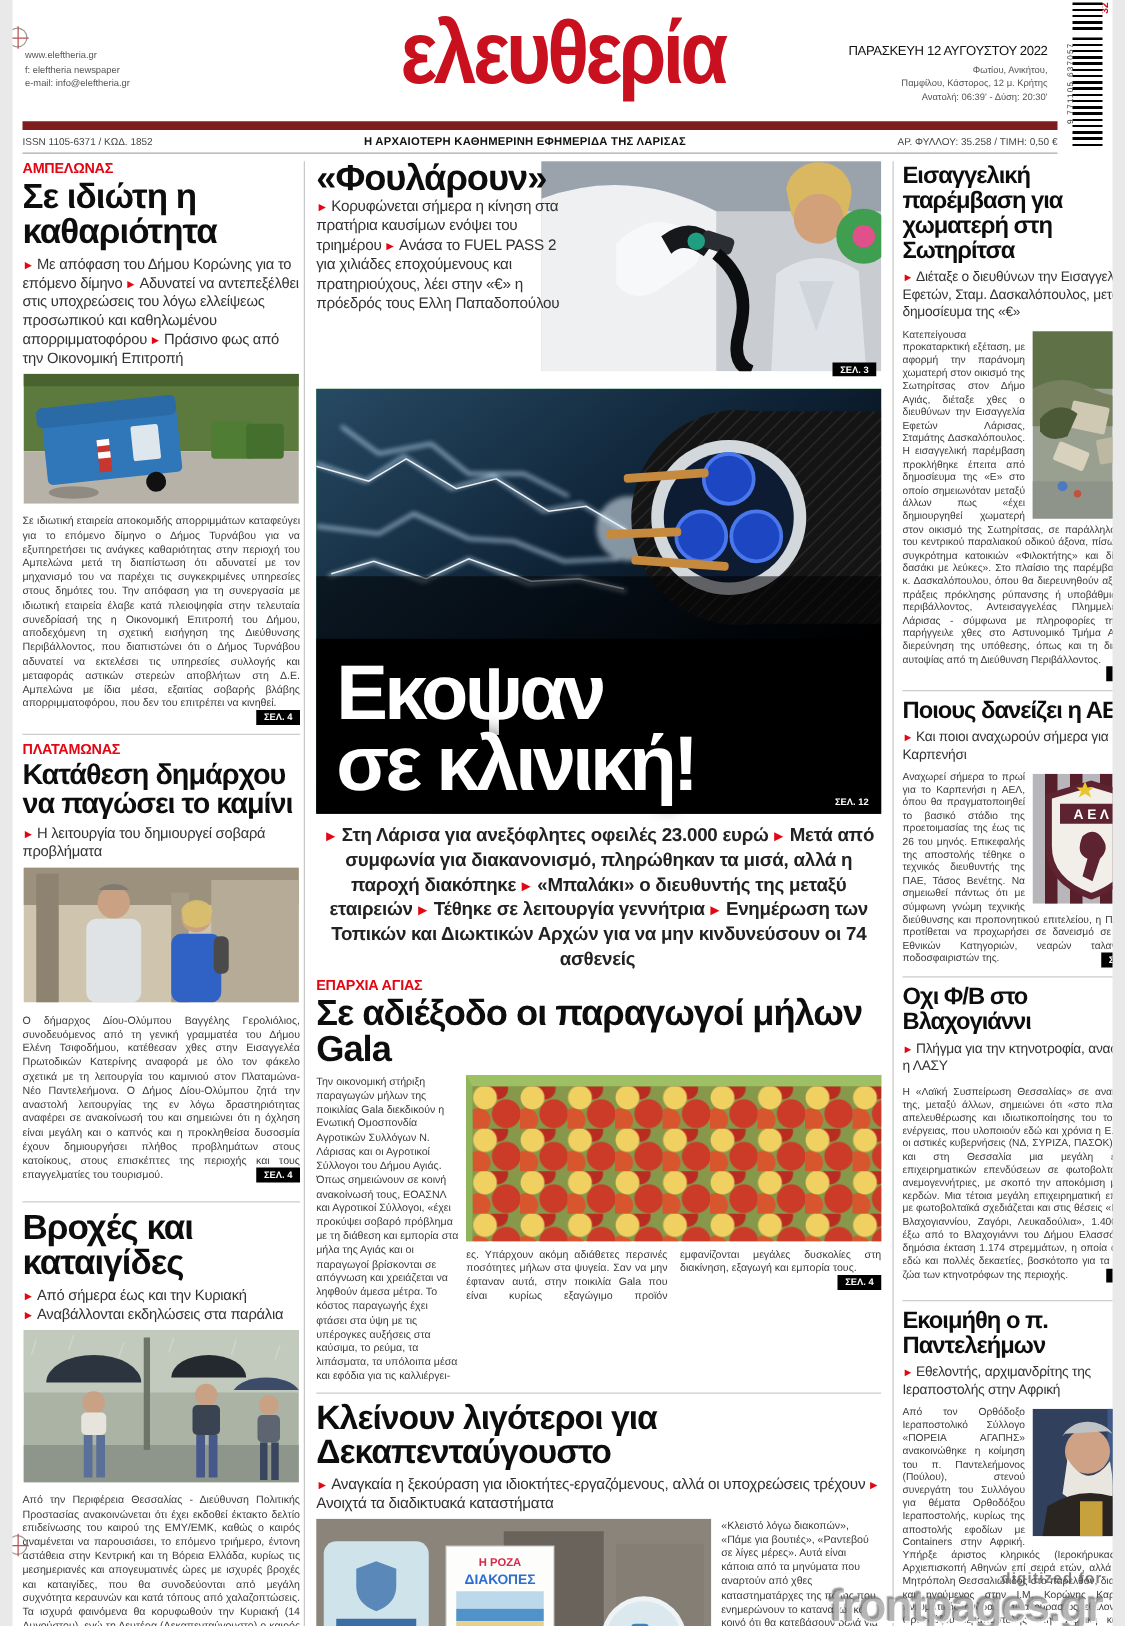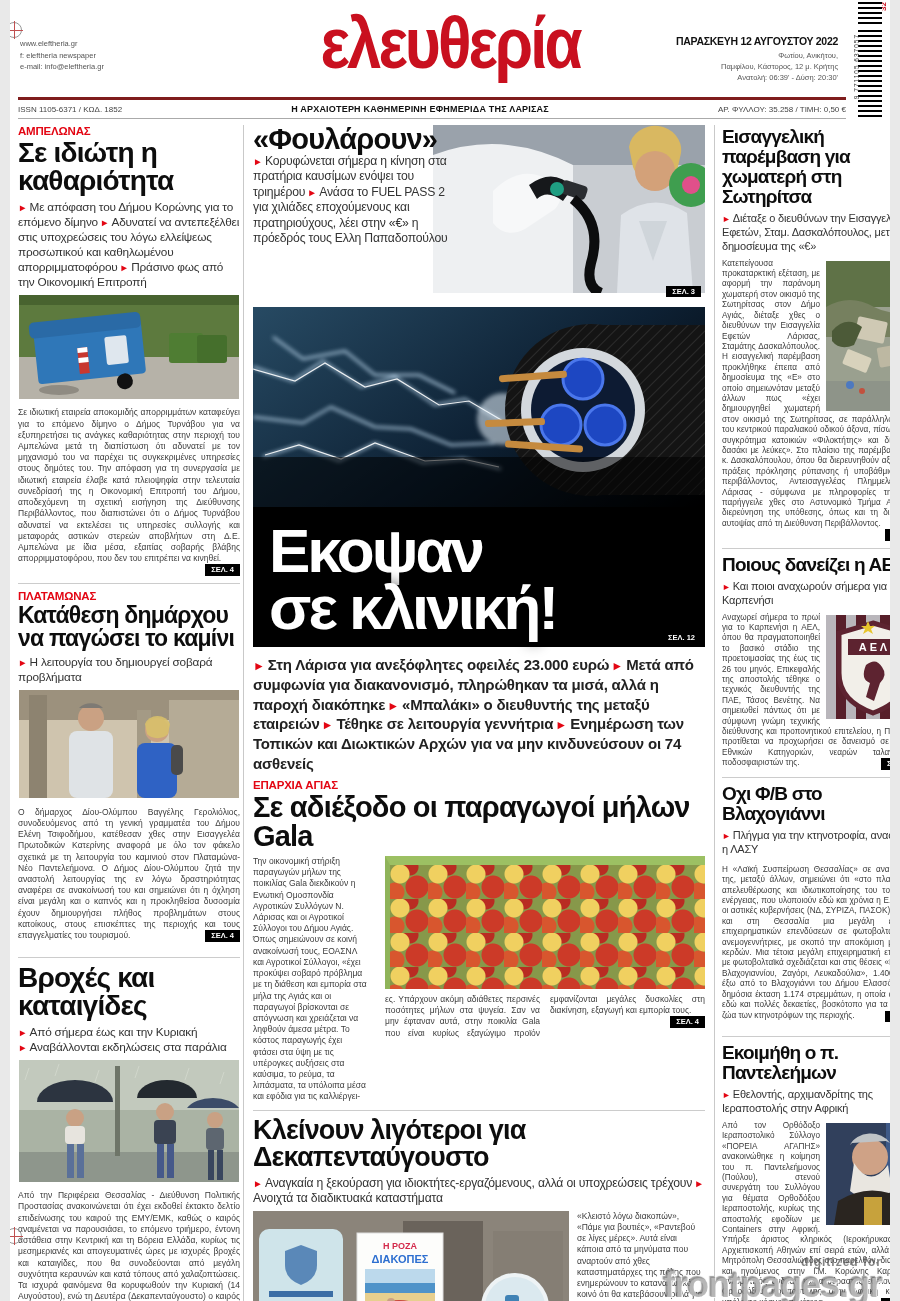--- a/index.html
+++ b/index.html
@@ -4,29 +4,29 @@
 <style>
   html,body{margin:0;padding:0;background:#e9e9e9;}
   .page{position:relative;width:880px;height:1301px;margin:0 auto;background:#fff;
         font-family:"Liberation Sans","DejaVu Sans",sans-serif;color:#222;overflow:hidden;}
   
   .hdr{position:relative;height:97px;}
   .contact{position:absolute;left:10px;top:38px;font-size:7.5px;color:#555;line-height:1.55;}
   .logo{position:absolute;left:0;right:0;top:2px;text-align:center;font-size:62px;font-weight:800;
         color:#c9101f;letter-spacing:-3px;transform:scaleY(1.15);transform-origin:top;}
   .dateblock{position:absolute;right:52px;top:34px;text-align:right;font-size:7.5px;color:#555;line-height:1.5;}
-  .dateblock .d{font-weight:bold;font-size:10.5px;color:#111;letter-spacing:-0.3px;}
+  .dateblock .d{font-weight:normal;font-size:10.5px;color:#111;letter-spacing:-0.3px;}
   .barcode-wrap{position:absolute;right:2px;top:0;width:34px;height:120px;}
   .bars{position:absolute;right:6px;width:24px;background:repeating-linear-gradient(180deg,#000 0 2px,#fff 2px 5px);}
   .bars.small{top:2px;height:22px;}
   .bars.big{top:30px;height:88px;}
   .bcnum{position:absolute;right:28px;top:34px;font-size:6.5px;color:#333;writing-mode:vertical-rl;transform:rotate(180deg);letter-spacing:1px;}
   .edmark{position:absolute;right:0px;top:2px;font-size:8px;font-weight:bold;color:#c9101f;writing-mode:vertical-rl;transform:rotate(180deg);}
   .subhdr{display:flex;justify-content:space-between;align-items:center;height:18px;margin:0 44px 0 8px;
-          border-top:3px solid #7f1d1d;border-bottom:1px solid #aaa;font-size:8px;color:#444;}
+          border-top:7px solid #7f1d1d;border-bottom:1px solid #aaa;font-size:8px;color:#444;}
   .subhdr .tag{font-weight:bold;font-size:9px;color:#111;letter-spacing:0.2px;}
   
   .cols{display:flex;padding:6px 6px 0 8px;}
   .col-l{width:222px;flex:none;}
   .col-c{width:452px;flex:none;padding:0 6px;}
   .col-r{width:198px;flex:none;padding-left:4px;}
   .vdiv{width:1px;flex:none;background:#c9c9c9;margin:0 3px;}
   .hr{border-top:1px solid #ccc;margin:7px 0 6px;}
   
   .kicker{color:#e30613;font-weight:bold;font-size:11.5px;letter-spacing:-0.2px;}
@@ -34,41 +34,41 @@
   .hl.l1{font-size:28px;}
   .hl.l2{font-size:23px;}
   .hl.c1{font-size:29px;margin:0 0 6px;}
   .hl.c2{font-size:29px;}
   .hl.c3{font-size:27px;}
   .hl.r1{font-size:19px;line-height:1.05;}
   .deck{font-size:11.8px;line-height:1.27;color:#333;font-weight:500;margin:0 0 5px;letter-spacing:-0.2px;}
   .deck .seg::before{content:"► ";color:#e30613;font-size:0.8em;}
   .deck .seg{margin-right:2px;}
   .deck.blocky .seg{display:block;}
-  .deck.big{font-size:15px;line-height:1.32;font-weight:600;color:#222;}
+  .deck.big{font-size:15px;line-height:1.32;font-weight:600;color:#222;text-align:center;}
   .deck.r{font-size:11px;}
   .body{font-size:8.5px;line-height:1.32;color:#3b3b3b;text-align:justify;}
   .body.r{font-size:8.2px;line-height:1.27;}
   .badge{display:inline-block;background:#000;color:#fff;font-size:7.5px;font-weight:bold;
          padding:1px 6px;float:right;margin-left:6px;}
   .ph{width:100%;margin:5px 0 6px;display:block;}
   .flr{float:right;margin:2px 0 4px 6px;width:94px;}
   
   .fuel{position:relative;height:176px;margin-bottom:6px;}
   .fuel-img{position:absolute;right:0;top:0;width:272px;height:168px;}
   .fuel-txt{position:absolute;left:0;top:0;width:205px;}
   .fuel .badge{position:absolute;right:4px;bottom:4px;float:none;}
   
   .mainv{position:relative;height:340px;margin:2px 0 8px;background:#15803d;}
   .mainv svg{position:absolute;inset:0;}
   .main-head{position:absolute;left:16px;bottom:10px;color:#fff;font-weight:800;font-size:62px;
              line-height:0.93;letter-spacing:-3px;text-shadow:0 0 14px rgba(0,0,0,.9);}
   .mainv .badge{position:absolute;right:4px;bottom:4px;float:none;}
   
-  .gala-grid{display:flex;gap:16px;margin-top:4px;}
+  .gala-grid{display:flex;gap:4px;margin-top:4px;}
   .gala-left{width:116px;flex:none;}
   .gala-right{flex:1;min-width:0;}
   .apples{height:124px;background-color:#87984a;border-top:9px solid #9cc063;border-left:5px solid #8fb45a;
           background-image:
             radial-gradient(circle at 10px 9px,#f0d060 0 9px,rgba(0,0,0,0) 10px),
             radial-gradient(circle at 27px 22px,#cc3a28 0 11px,rgba(0,0,0,0) 12px),
             radial-gradient(circle at 5px 27px,#d8562e 0 9px,rgba(0,0,0,0) 10px),
             radial-gradient(circle at 20px 2px,#b92c22 0 8px,rgba(0,0,0,0) 9px);
           background-size:38px 34px;margin-bottom:5px;}
   .gala-cols{columns:2;column-gap:10px;}

